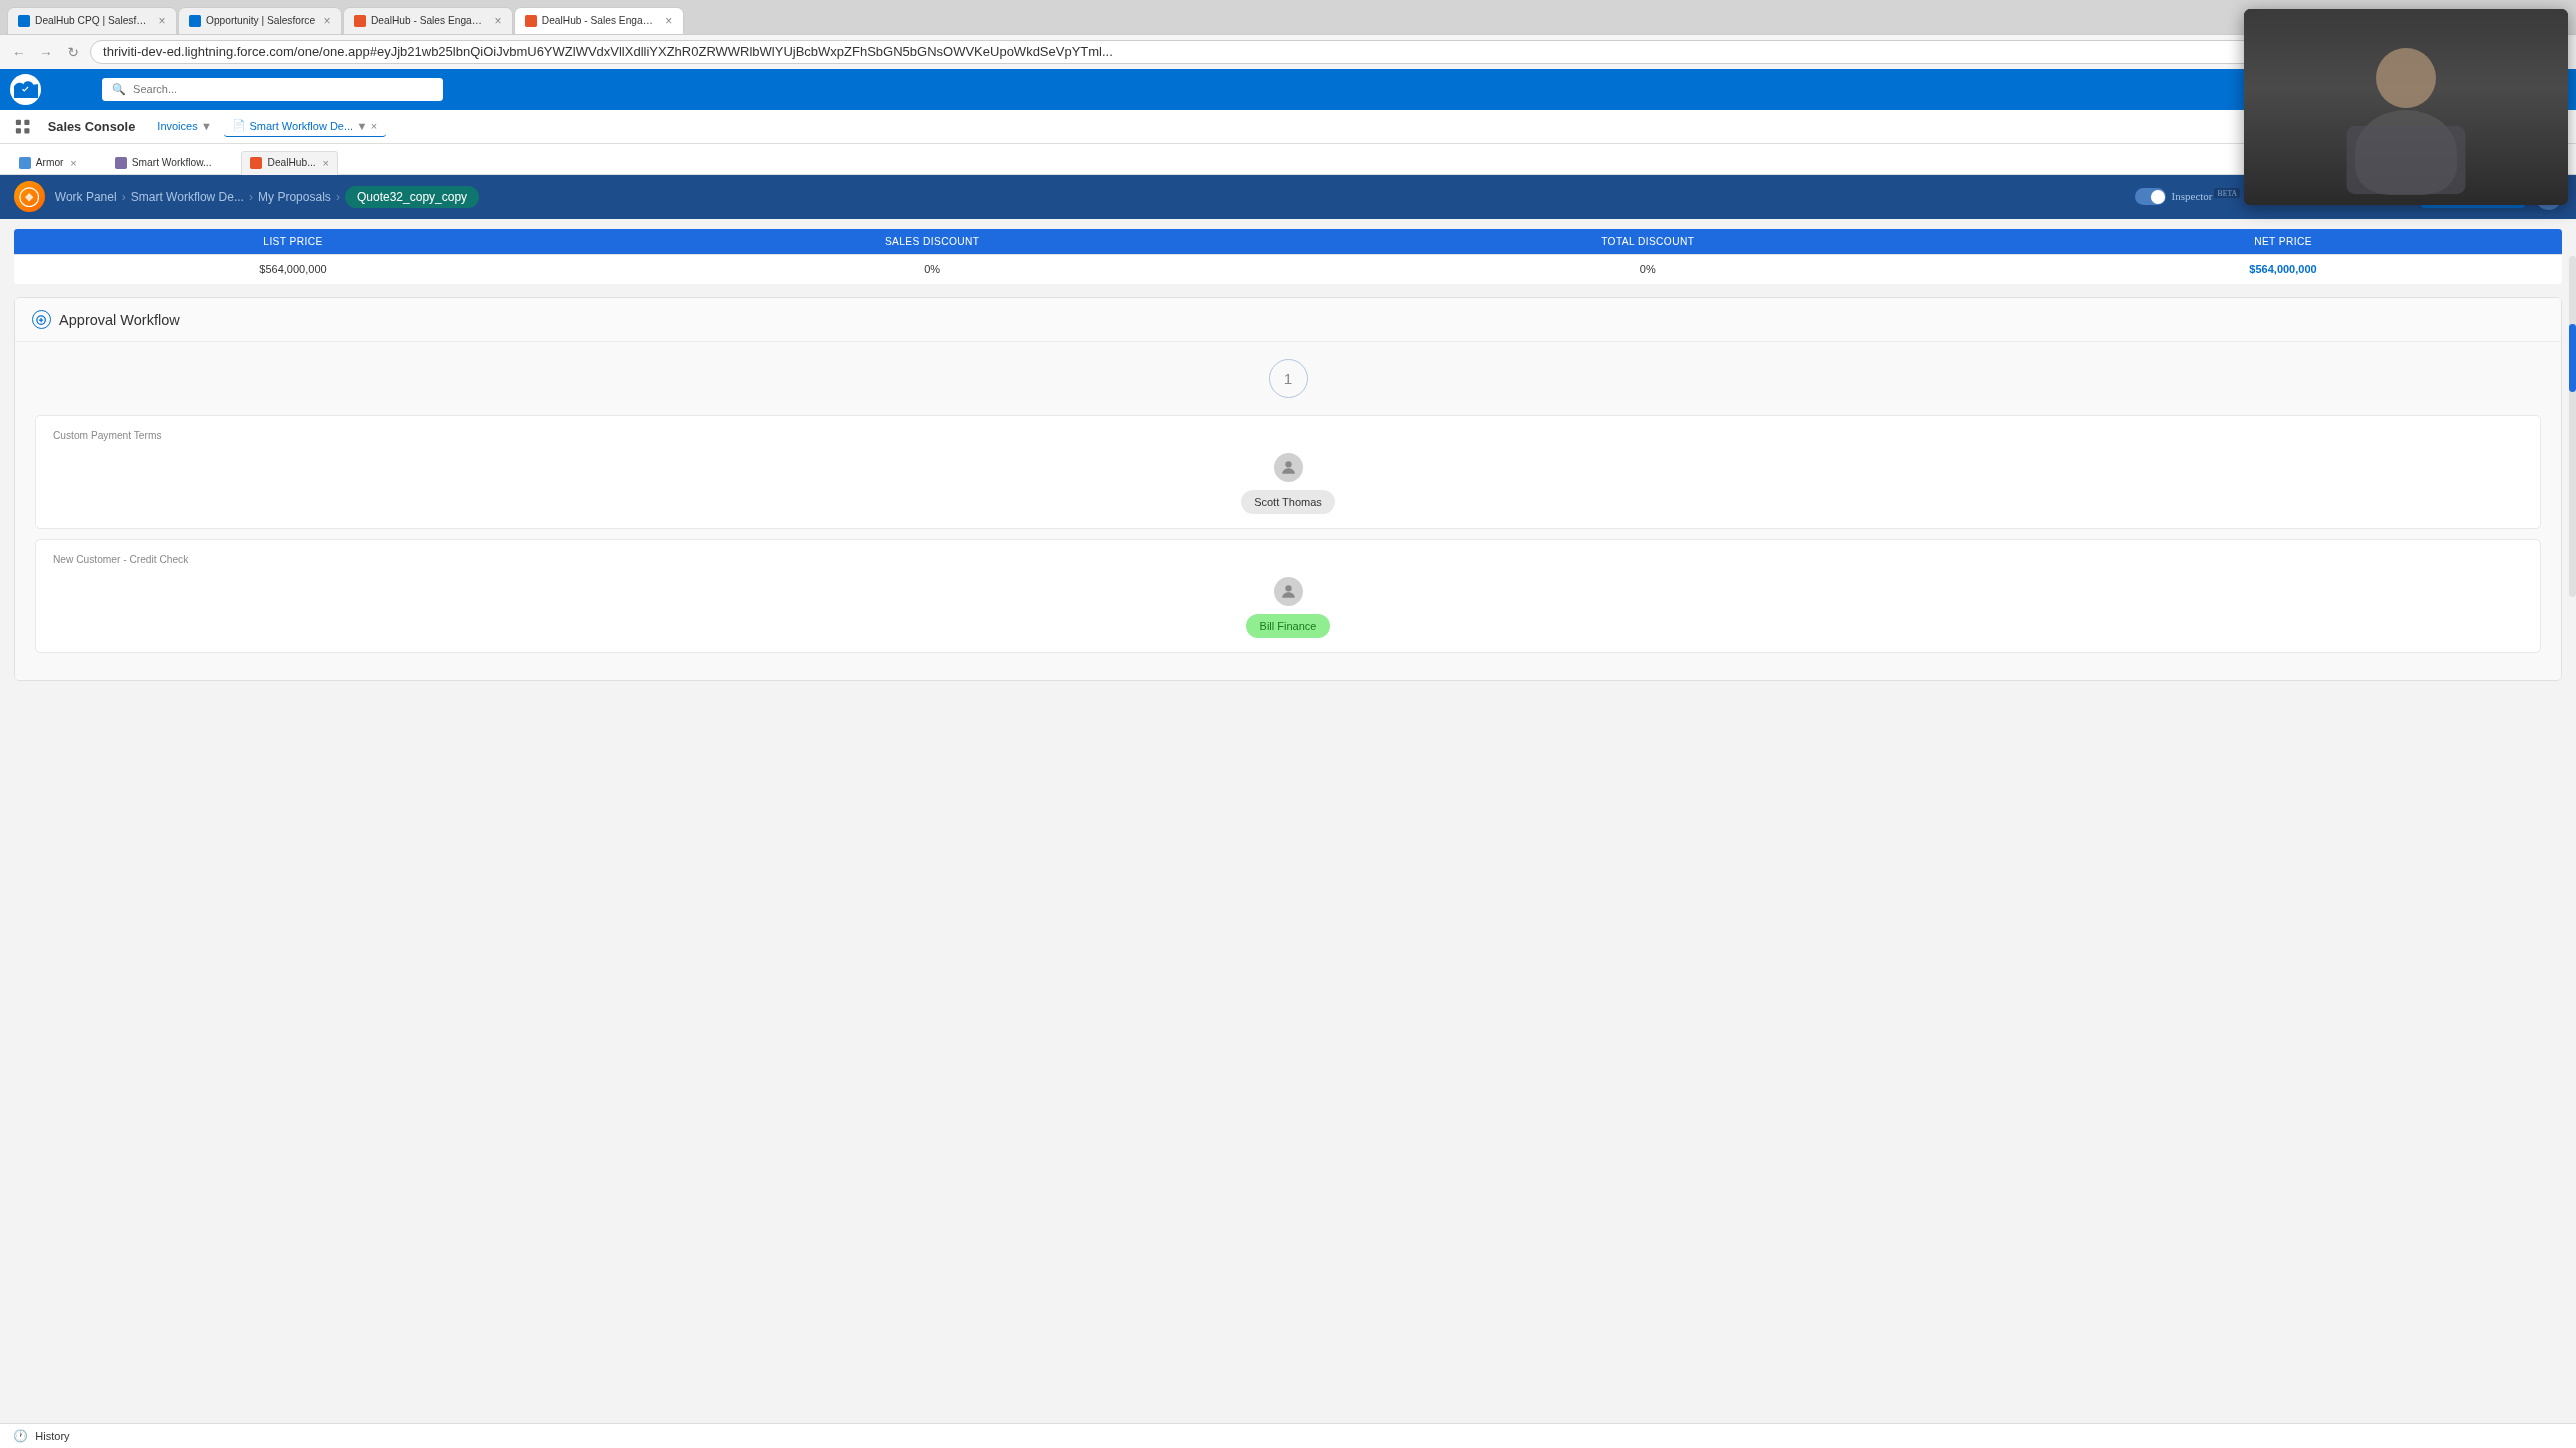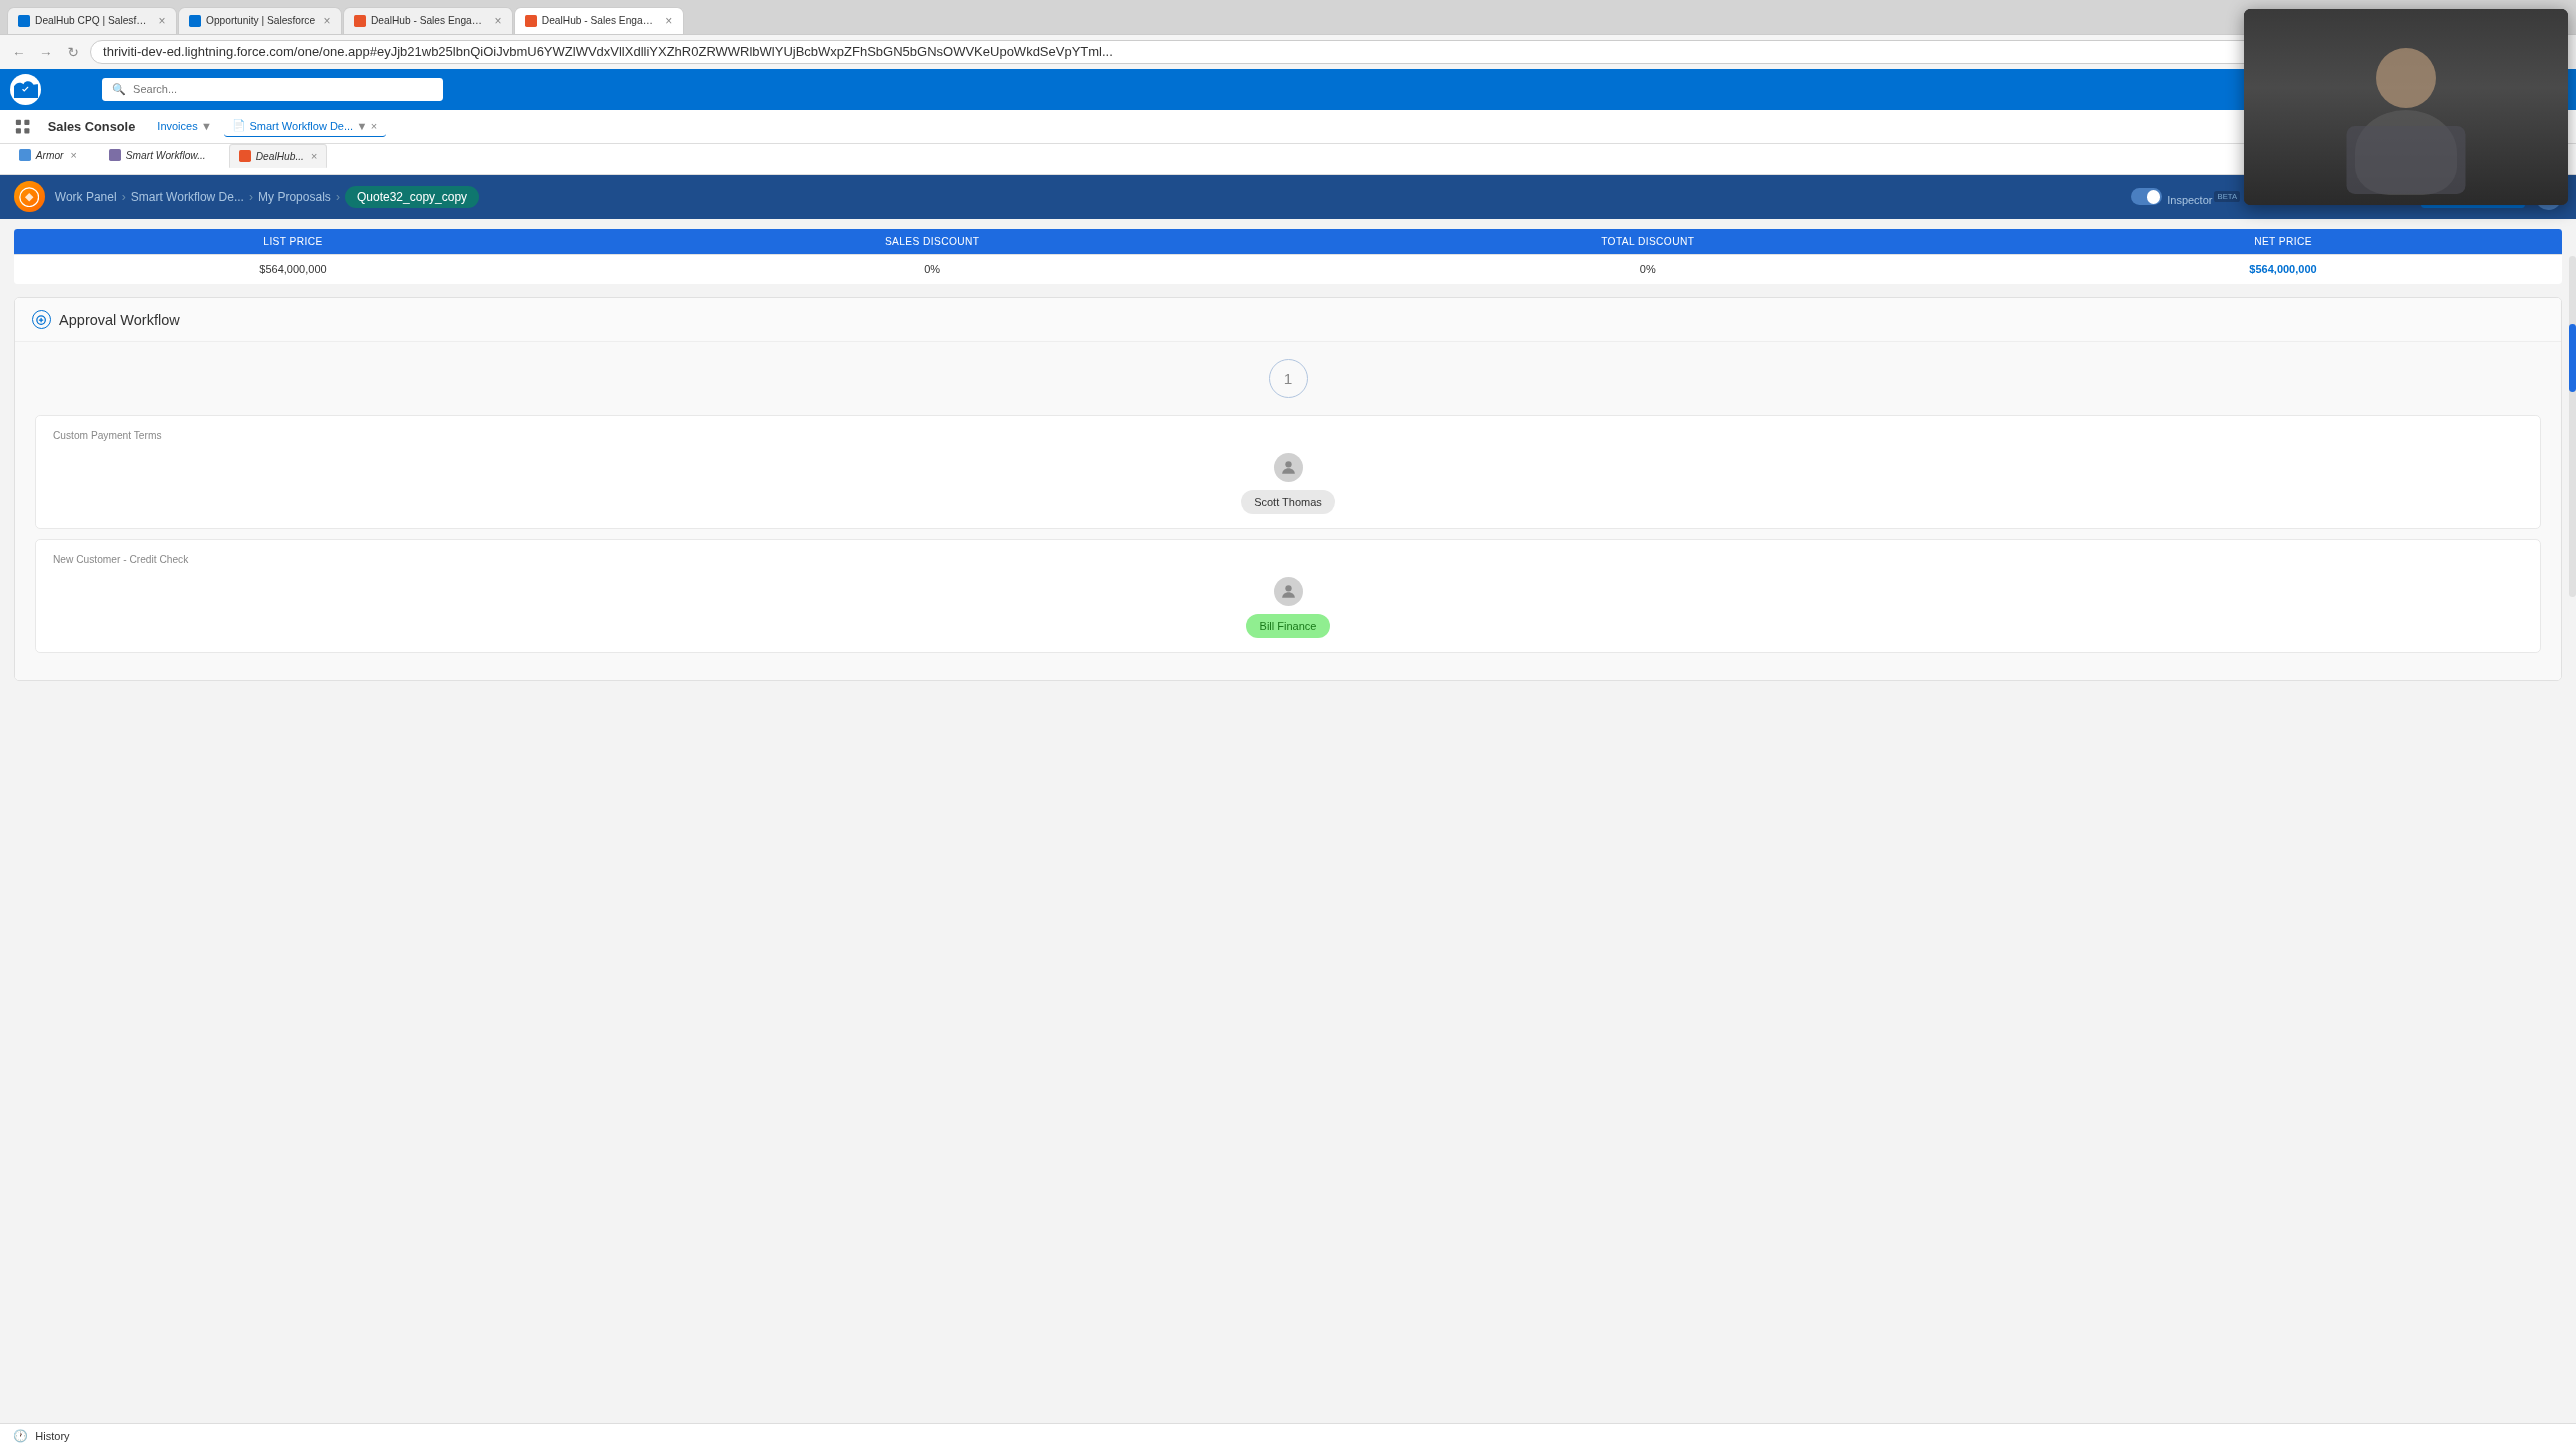--- a/index.html
+++ b/index.html
@@ -26,35 +26,35 @@
     .sf-header-right { margin-left: auto; display: flex; align-items: center; gap: 10.2px; color: #fff; }
 
     
     .sf-appnav { background: #fff; border-bottom: 0.9px solid #ddd; display: flex; align-items: center; padding: 0 10.2px; height: 34px; gap: 3.4px; }
     .sf-appnav-grid { width: 24px; height: 24px; display: flex; align-items: center; justify-content: center; color: #666; cursor: pointer; }
     .sf-appnav-title { font-size: 12.8px; font-weight: 600; color: #333; padding: 0 10.2px; }
     .sf-appnav-item { display: flex; align-items: center; gap: 3.4px; padding: 3.4px 8.5px; font-size: 11px; color: #0070d2; cursor: pointer; border-radius: 3.4px; }
     .sf-appnav-item.active { border-bottom: 1.7px solid #0070d2; }
 
     
-    .sf-subtabs { background: #fff; display: flex; align-items: flex-start; padding: 0 10.2px; height: 31px; border-bottom: 0.9px solid #ddd; gap: 15px; font-style: italic; }
+    .sf-subtabs { background: #fff; display: flex; align-items: flex-end; padding: 0 10.2px; height: 31px; border-bottom: 0.9px solid #ddd; gap: 21px; }
     .sf-subtab { display: flex; align-items: center; gap: 5.1px; padding: 5.1px 8.5px; font-size: 10.2px; color: #333; cursor: pointer; border-radius: 3.4px 3.4px 0 0; }
     .sf-subtab.active { background: #f3f3f3; border: 0.9px solid #ddd; border-bottom: 0.9px solid #f3f3f3; margin-bottom: -0.9px; }
     .sf-subtab-icon { width: 12px; height: 12px; border-radius: 1.7px; }
     .sf-subtab-close { color: #888; font-size: 11px; margin-left: 1.7px; }
 
     
     .dh-nav { background: #1e4d8c; display: flex; align-items: center; padding: 0 13.6px; height: 44px; }
     .dh-logo { width: 31px; height: 31px; background: linear-gradient(135deg, #f90, #f60); border-radius: 50%; display: flex; align-items: center; justify-content: center; font-weight: bold; color: #fff; font-size: 12px; margin-right: 10.2px; }
     .dh-breadcrumb { display: flex; align-items: center; gap: 5.1px; flex: 1; }
     .dh-breadcrumb-item { color: #a8c4e0; font-size: 12px; cursor: pointer; }
     .dh-breadcrumb-item.active { color: #fff; background: #0f766e; padding: 4.3px 12px; border-radius: 17px; }
     .dh-breadcrumb-sep { color: #6a8faf; font-size: 12px; }
     .dh-nav-actions { display: flex; align-items: center; gap: 10.2px; margin-left: auto; }
-    .dh-toggle { display: flex; align-items: flex-end; gap: 5.1px; }
+    .dh-toggle { display: flex; align-items: flex-start; gap: 5.1px; font-family: Liberation Serif, serif; }
     .dh-toggle-track { width: 31px; height: 17px; background: #4a7fc1; border-radius: 8.5px; position: relative; cursor: pointer; }
     .dh-toggle-thumb { width: 13.6px; height: 13.6px; background: #fff; border-radius: 50%; position: absolute; top: 1.7px; right: 1.7px; }
     .dh-btn { padding: 5.1px 12px; border-radius: 3.4px; font-size: 11px; cursor: pointer; }
     .dh-btn-ghost { color: #a8c4e0; background: transparent; border: none; }
     .dh-btn-primary { background: #0070d2; color: #fff; border: none; }
     .dh-inspector-label { color: #a8c4e0; font-size: 11px; }
     .dh-inspector-beta { font-size: 7.7px; color: #7aa8d0; background: #1a3d6e; padding: 0.9px 3.4px; border-radius: 2.6px; margin-left: 1.7px; vertical-align: super; }
     .dh-avatar { width: 27px; height: 27px; background: #4a7fc1; border-radius: 50%; }
 
     

